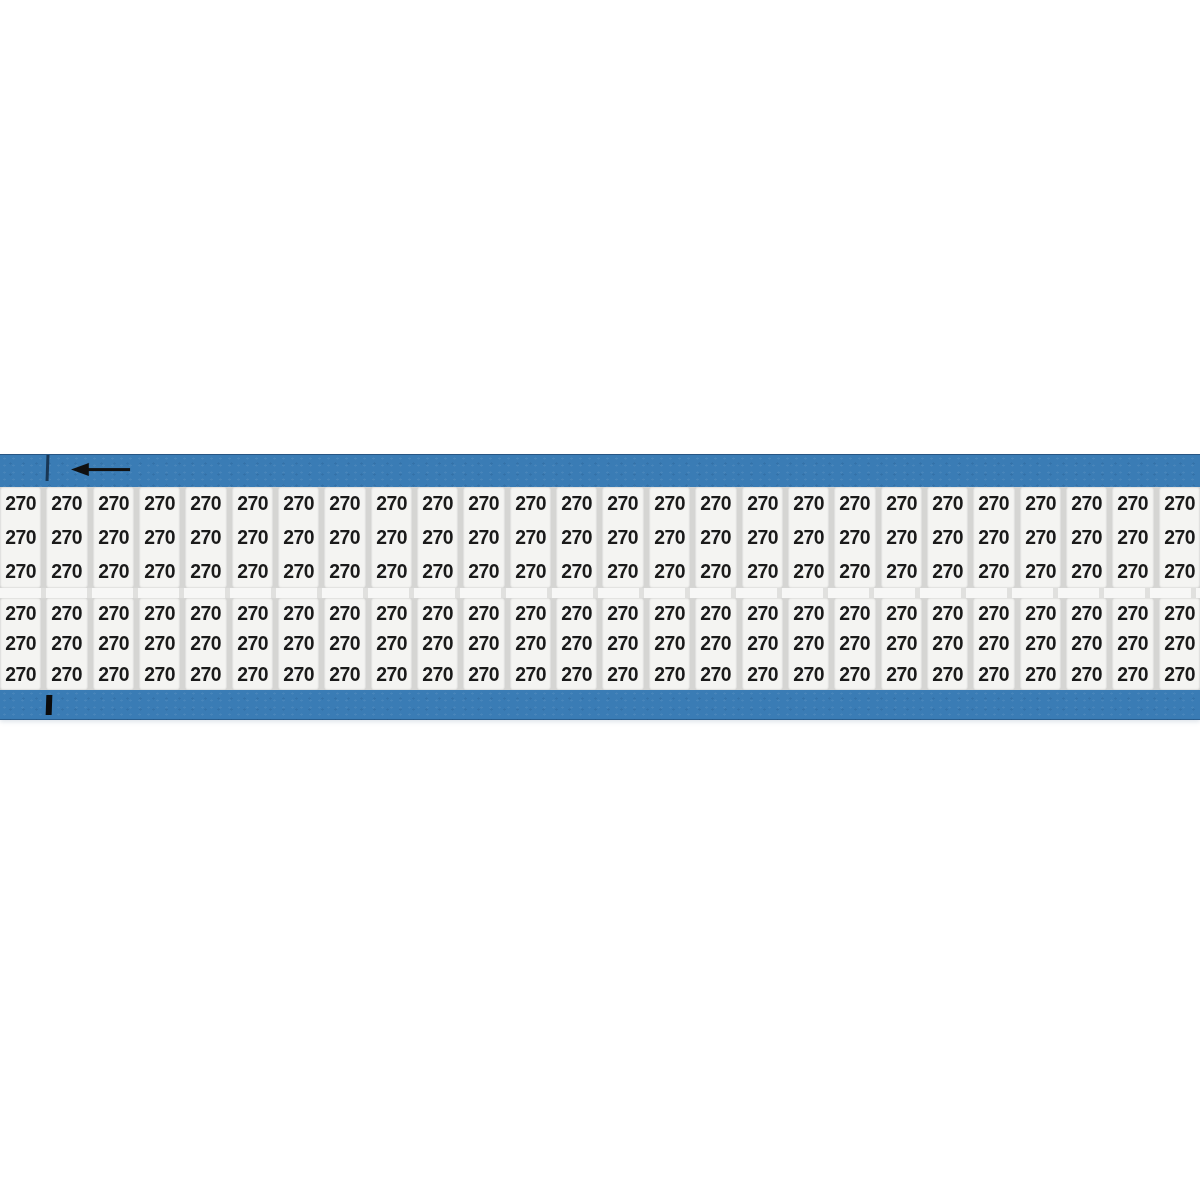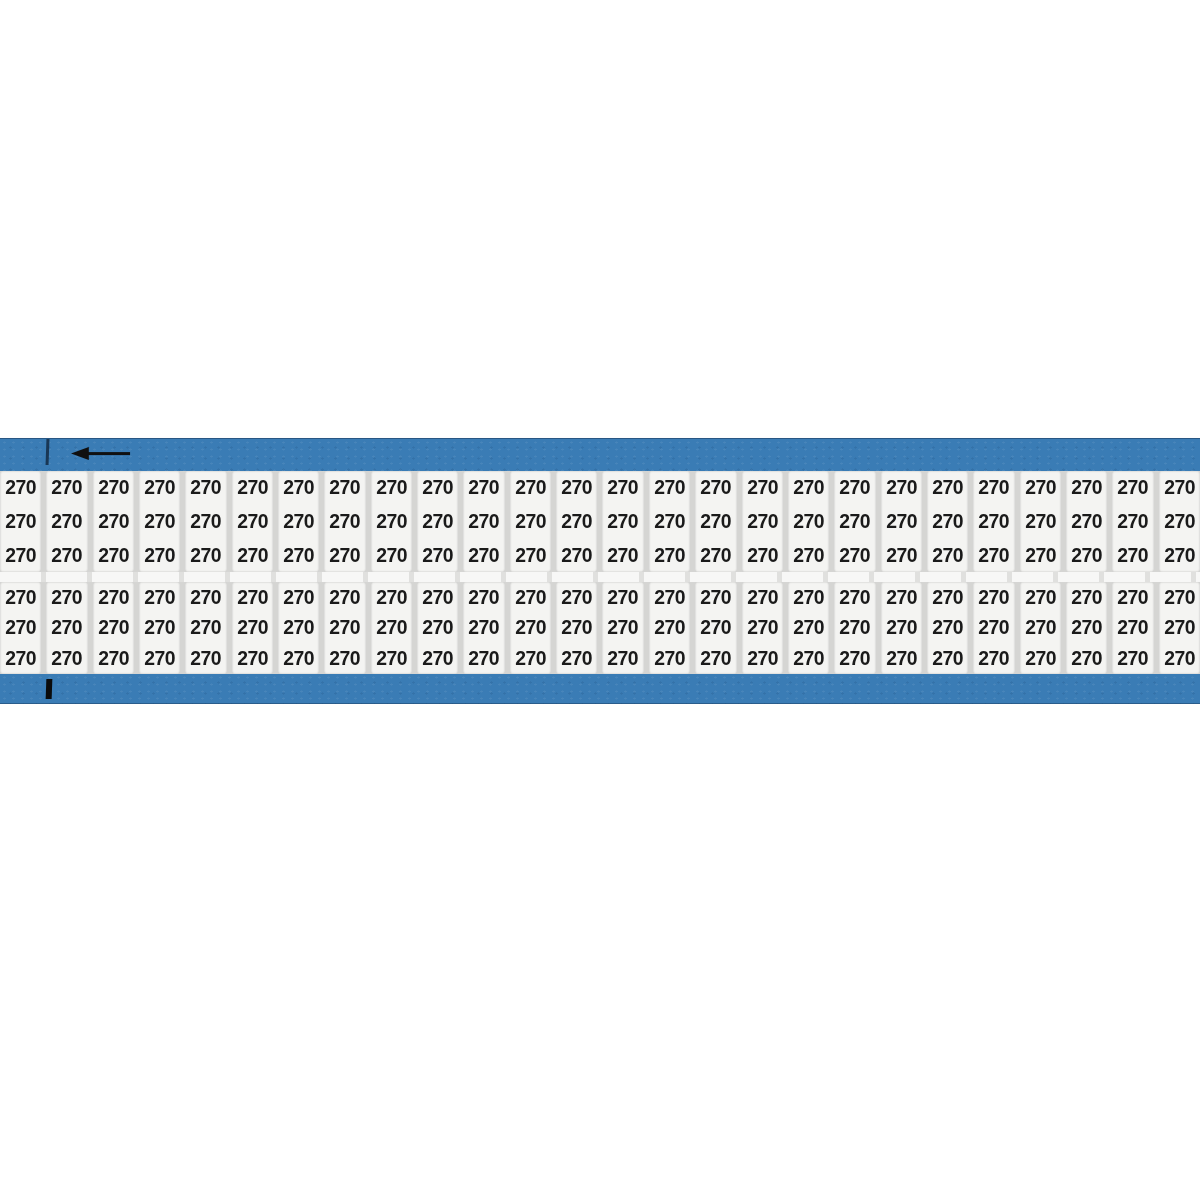--- a/index.html
+++ b/index.html
@@ -12,23 +12,23 @@
     position: relative;
     width: 1200px;
     height: 1200px;
     background: #ffffff;
     overflow: hidden;
   }
   
   .card {
     position: absolute;
     left: 0;
-    top: 438px;
+    top: 454px;
     width: 1200px;
-    height: 236px;
+    height: 265px;
     box-shadow: 0 3px 4px rgba(130, 155, 180, 0.25);
   }
   .band {
     position: relative;
     width: 100%;
     background: #3a7cb5;
     background-image:
       radial-gradient(rgba(255,255,255,0.07) 1px, transparent 1.6px),
       radial-gradient(rgba(0,30,60,0.10) 1px, transparent 1.6px);
     background-size: 9px 7px, 13px 11px;

